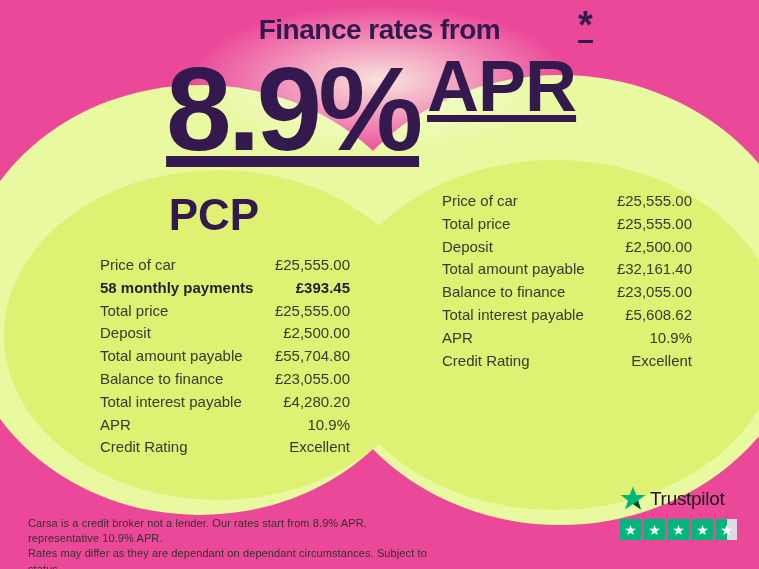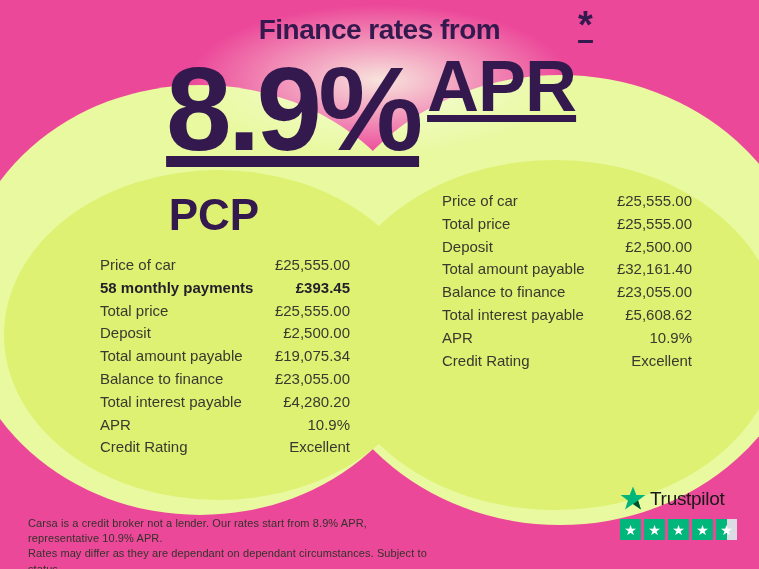--- a/index.html
+++ b/index.html
@@ -100,21 +100,21 @@
     <div class="row">
       <span class="lbl">Total price</span>
       <span class="val">£25,555.00</span>
     </div>
     <div class="row">
       <span class="lbl">Deposit</span>
       <span class="val">£2,500.00</span>
     </div>
     <div class="row">
       <span class="lbl">Total amount payable</span>
-      <span class="val">£19,075.34</span>
+      <span class="val">£55,704.80</span>
     </div>
     <div class="row">
       <span class="lbl">Balance to finance</span>
       <span class="val">£23,055.00</span>
     </div>
     <div class="row">
       <span class="lbl">Total interest payable</span>
       <span class="val">£4,280.20</span>
     </div>
     <div class="row">

